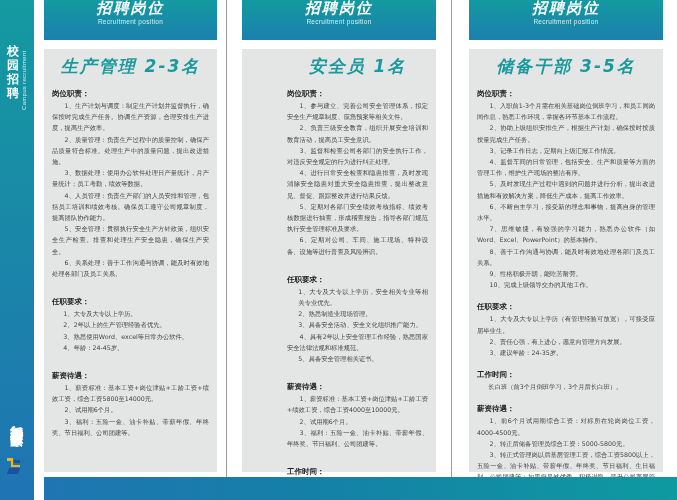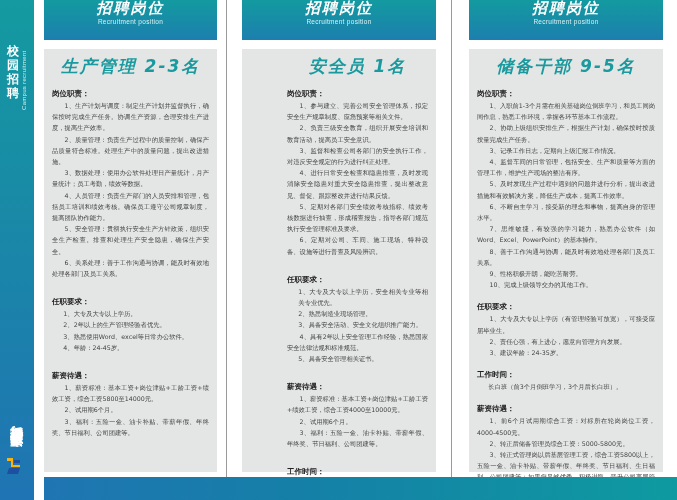--- a/index.html
+++ b/index.html
@@ -133,21 +133,21 @@
     <p class="para ind">长白班（前3个月倒班学习，3个月后长白班）。</p>
   </div>
 </div>
 
 <div class="col" style="left:469px;">
   <div class="col-header" style="width:194px;">
     <div class="h-cn">招聘岗位</div>
     <div class="h-en">Recruitment position</div>
   </div>
   <div class="card" style="width:194px; height:423px;">
-    <div class="card-title">储备干部 9-5名</div>
+    <div class="card-title">储备干部 3-5名</div>
     <div class="sec-title">岗位职责：</div>
     <p class="para">1、入职前1-3个月需在相关基础岗位倒班学习，和员工同岗同作息，熟悉工作环境，掌握各环节基本工作流程。</p>
     <p class="para">2、协助上级组织安排生产，根据生产计划，确保按时按质按量完成生产任务。</p>
     <p class="para">3、记录工作日志，定期向上级汇报工作情况。</p>
     <p class="para">4、监督车间的日常管理，包括安全、生产和质量等方面的管理工作，维护生产现场的整洁有序。</p>
     <p class="para">5、及时发现生产过程中遇到的问题并进行分析，提出改进措施和有效解决方案，降低生产成本，提高工作效率。</p>
     <p class="para">6、不断自主学习，接受新的理念和事物，提高自身的管理水平。</p>
     <p class="para">7、思维敏捷，有较强的学习能力，熟悉办公软件（如Word、Excel、PowerPoint）的基本操作。</p>
     <p class="para">8、善于工作沟通与协调，能及时有效地处理各部门及员工关系。</p>
     <p class="para">9、性格积极开朗，能吃苦耐劳。</p>

